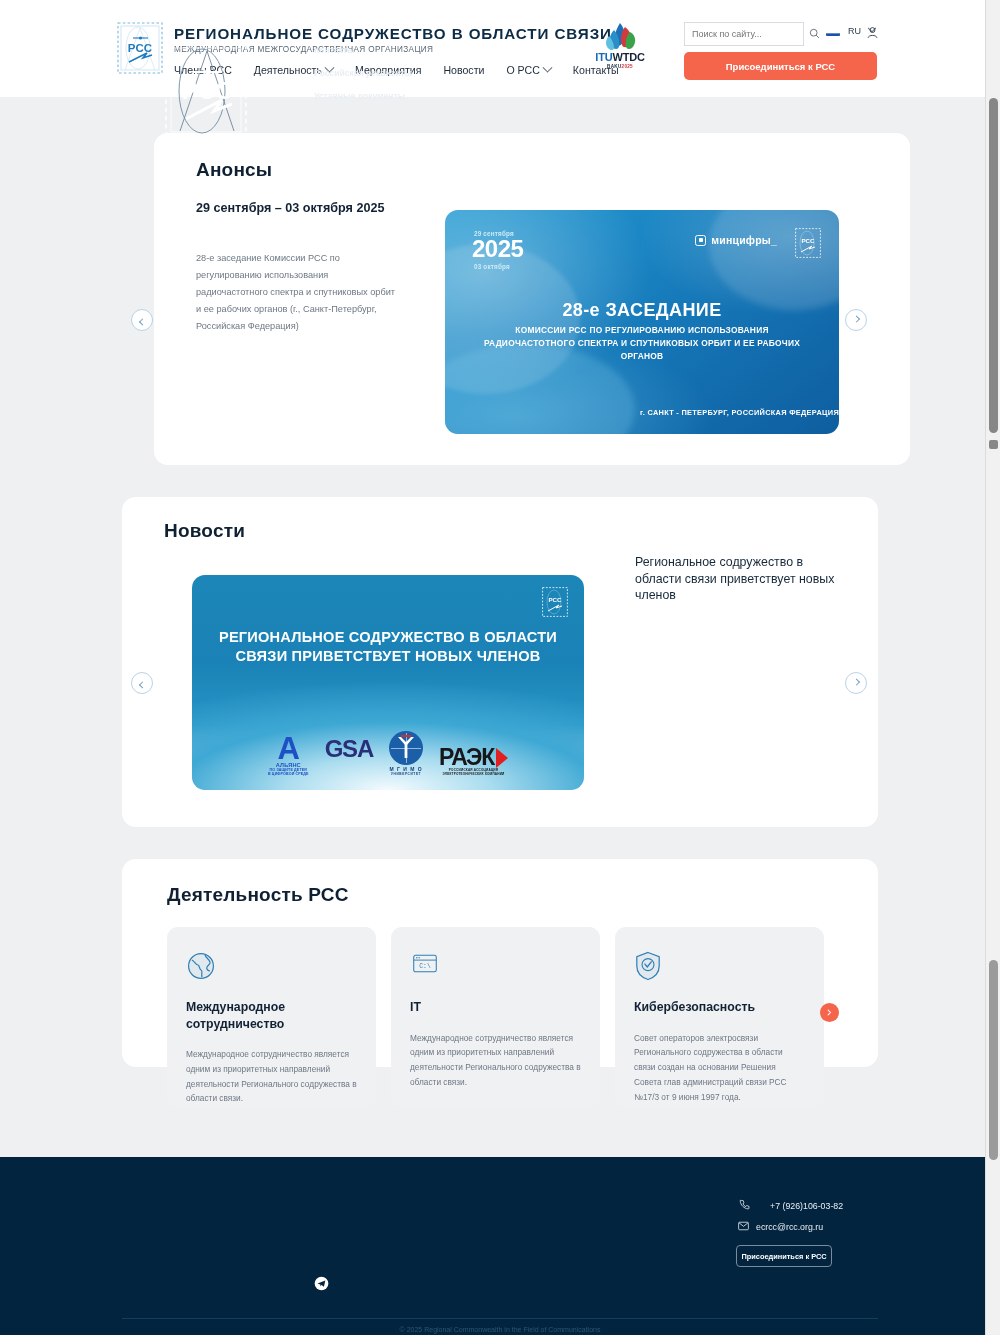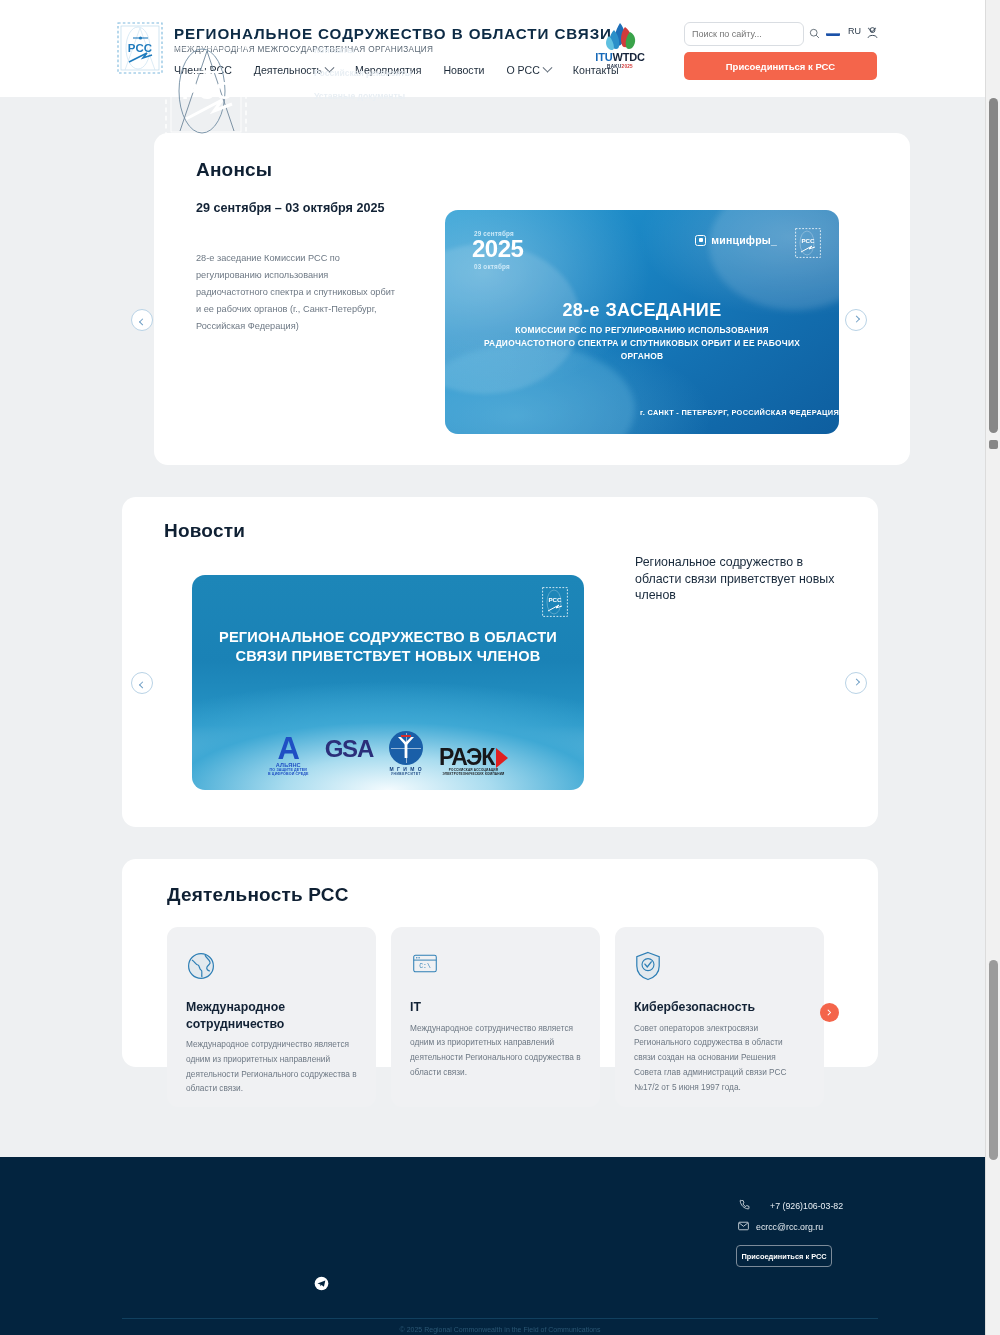--- a/index.html
+++ b/index.html
@@ -51,21 +51,21 @@
 
   .itu-logo { position: absolute; left: 592px; top: 22px; width: 56px; height: 50px; text-align: center; }
   .itu-flames { height: 30px; position: relative; }
   .itu-text { font-size: 11px; font-weight: 800; color: #15233a; letter-spacing: -0.2px; line-height: 1; }
   .itu-text .blue { color: #1669b8; }
   .itu-baku { font-size: 4.6px; font-weight: 700; letter-spacing: 0.3px; color: #15233a; margin-top: 1px;}
   .itu-baku .red { color: #cf3030; }
 
   .search-box {
     position: absolute; left: 684px; top: 22px;
-    width: 120px; height: 24px; border: 1px solid #d9dde2; border-radius: 6px;
+    width: 120px; height: 24px; border: 1px solid #d9dde2; border-radius: 0;
     background: #fff; display: flex; align-items: center; padding: 0 7px;
   }
   .search-input {
     border: none; outline: none; font-size: 9px; color: #8b959f; flex: 1;
     font-family: "Liberation Sans", sans-serif; background: transparent;
   }
   .lang {
     position: absolute; left: 826px; top: 26px;
     display: flex; align-items: center; gap: 8px; cursor: pointer;
   }
@@ -191,21 +191,21 @@
   
   #panel-act { top: 859px; height: 208px; }
   .act-title { position: absolute; left: 45px; top: 25px; }
   .act-cards { position: absolute; left: 45px; top: 68px; display: flex; gap: 15px; }
   .act-card {
     width: 209px; height: 180px; background: #f0f1f3; border-radius: 11px;
     padding: 24px 19px 0 19px; position: relative; cursor: pointer;
   }
   .act-icon { width: 30px; height: 30px; margin-bottom: 18px; }
   .act-card-title {
-    font-size: 12.3px; font-weight: 700; color: #122235; line-height: 1.35; margin-bottom: 5px;
+    font-size: 12.3px; font-weight: 700; color: #122235; line-height: 1.35; margin-bottom: 15px;
   }
   .act-card-desc { font-size: 8.3px; color: #6d7884; line-height: 1.78; }
   .act-next {
     position: absolute; left: 820px; top: 1003px; width: 19px; height: 19px;
     border-radius: 50%; background: #f4654b; display: flex; align-items: center;
     justify-content: center; cursor: pointer; z-index: 5;
   }
 
   
   .carr {
@@ -495,21 +495,21 @@
 
       <div class="act-card">
         <div class="act-icon">
           <svg viewBox="0 0 30 32" width="28" height="30">
             <path d="M15 1.5 L27 6 V16 C27 24 21 28.5 15 30.5 C9 28.5 3 24 3 16 V6 Z" fill="rgba(46,127,181,0.07)" stroke="#2e7fb5" stroke-width="1.3"></path>
             <circle cx="15" cy="14.5" r="6.4" fill="none" stroke="#2e7fb5" stroke-width="1.2"></circle>
             <path d="M11.7 14 L14.3 17 L18.5 11.6" fill="none" stroke="#2e7fb5" stroke-width="1.5" stroke-linecap="round" stroke-linejoin="round"></path>
           </svg>
         </div>
         <div class="act-card-title">Кибербезопасность</div>
-        <div class="act-card-desc">Совет операторов электросвязи Регионального содружества в области связи создан на основании Решения Совета глав администраций связи РСС №17/2 от 5 июня 1997 года.</div>
+        <div class="act-card-desc">Совет операторов электросвязи Регионального содружества в области связи создан на основании Решения Совета глав администраций связи РСС №17/3 от 9 июня 1997 года.</div>
       </div>
 
     </div>
   </section>
 
   <div class="act-next">
     <svg viewBox="0 0 10 10" width="7" height="7">
       <path d="M3 1.5 L6.5 5 L3 8.5" fill="none" stroke="#ffffff" stroke-width="1.5" stroke-linecap="round" stroke-linejoin="round"></path>
     </svg>
   </div>

